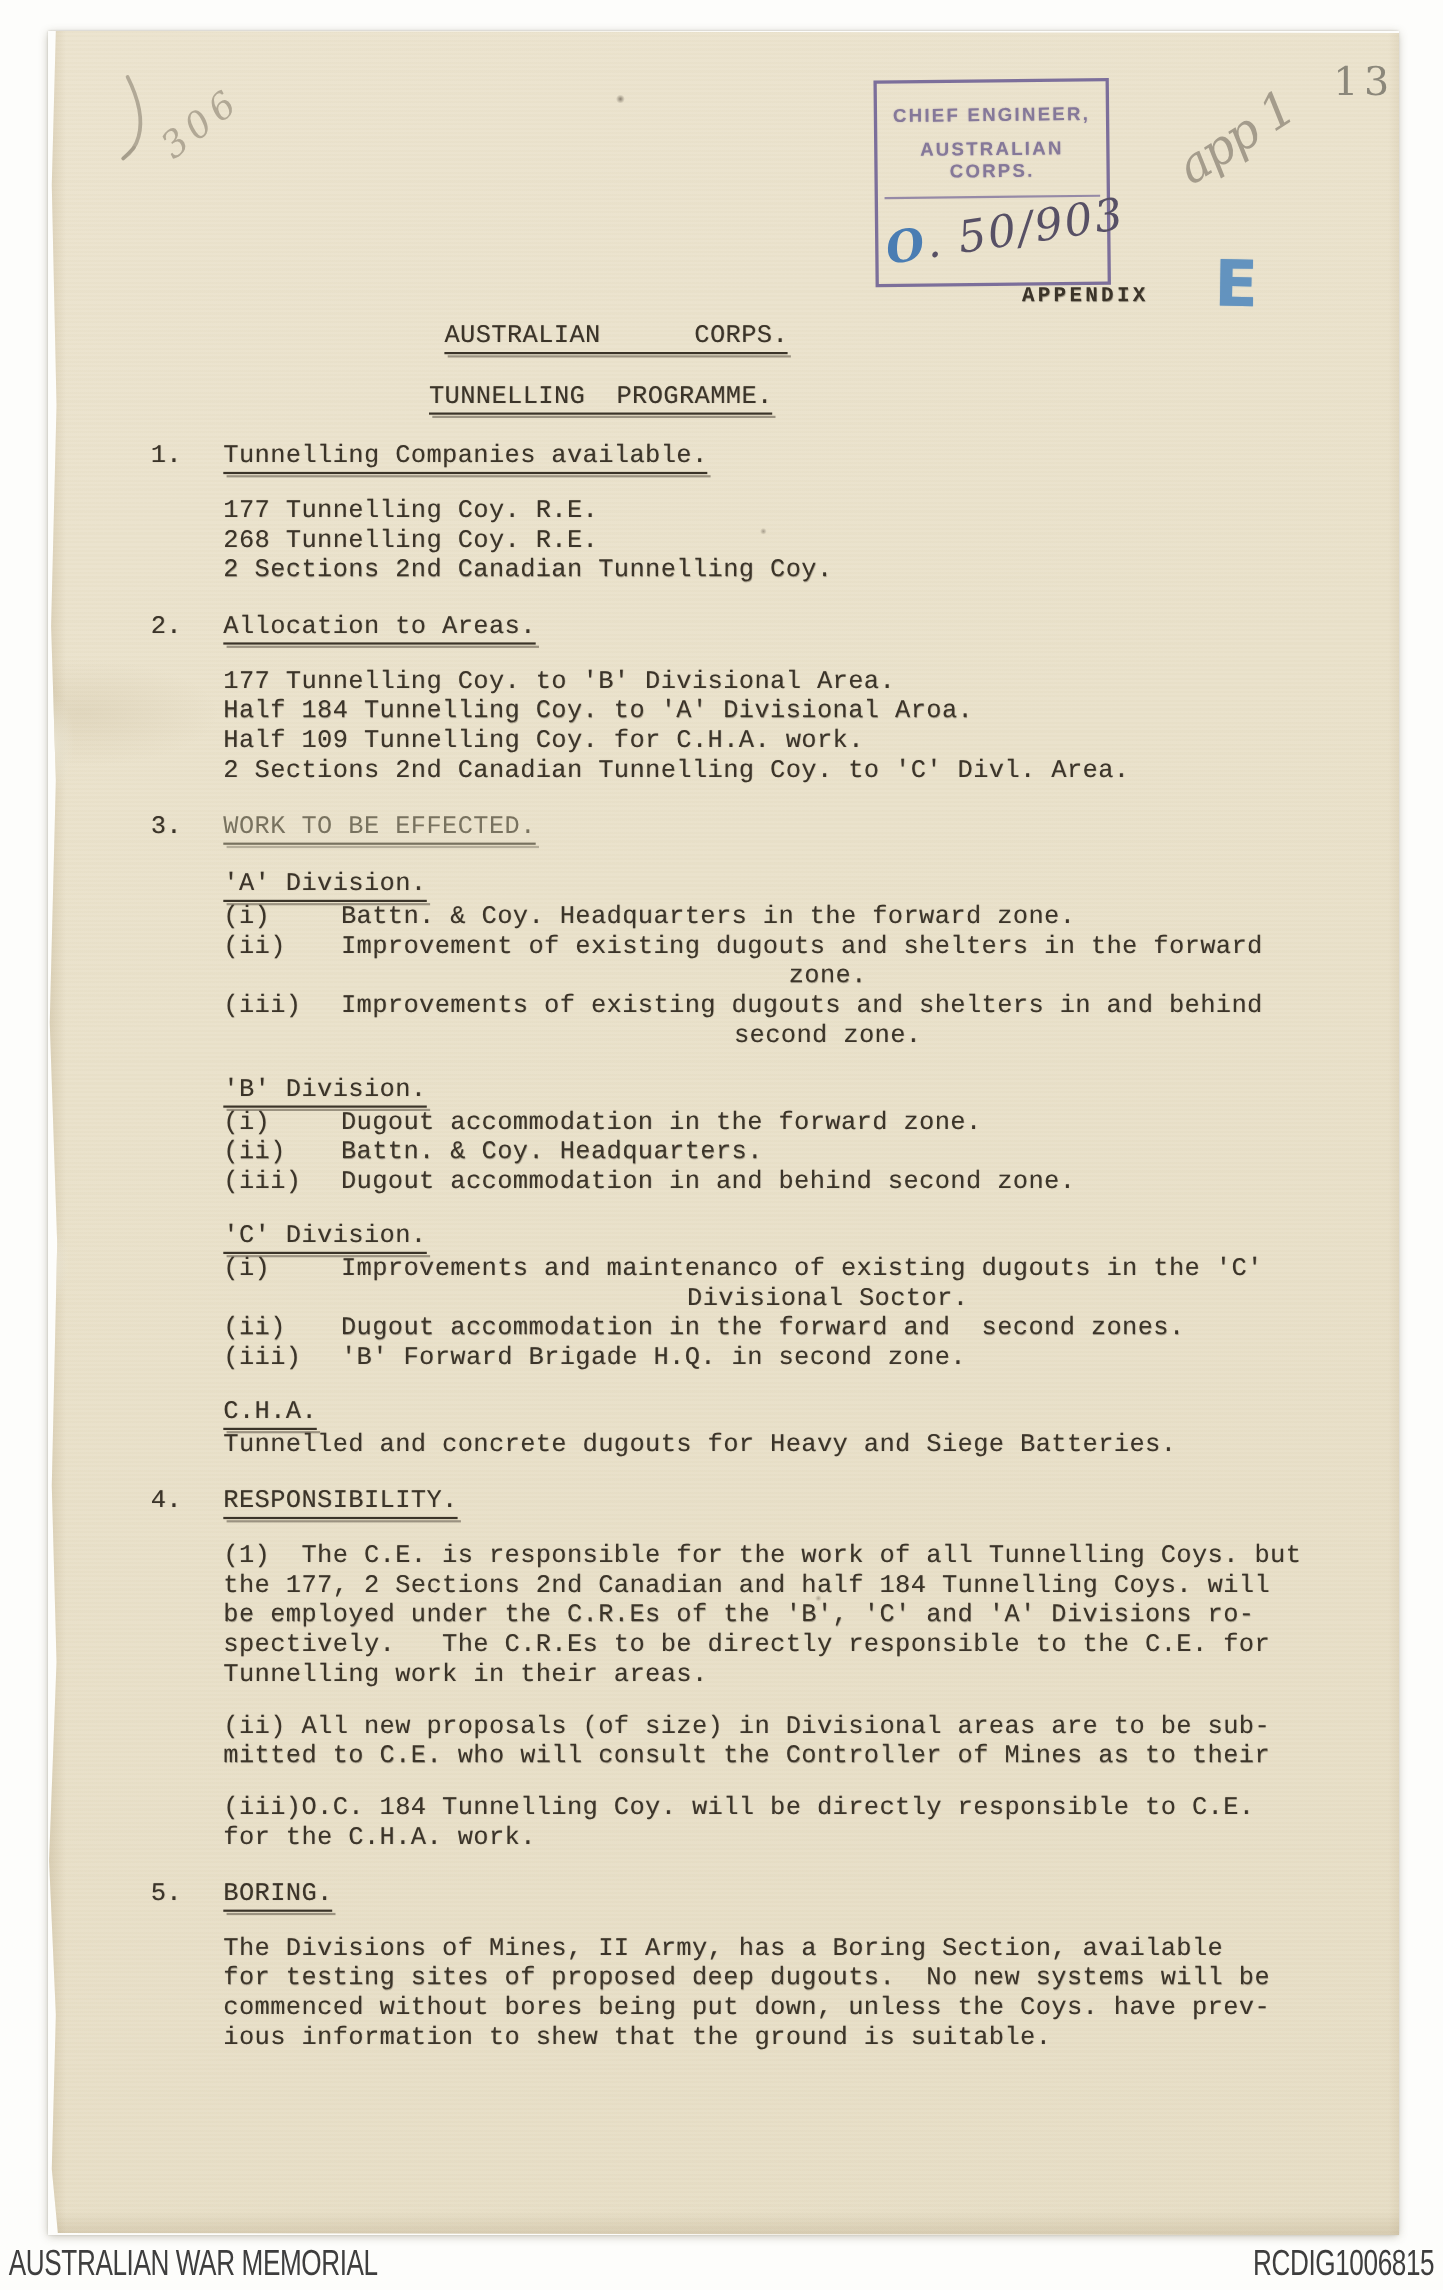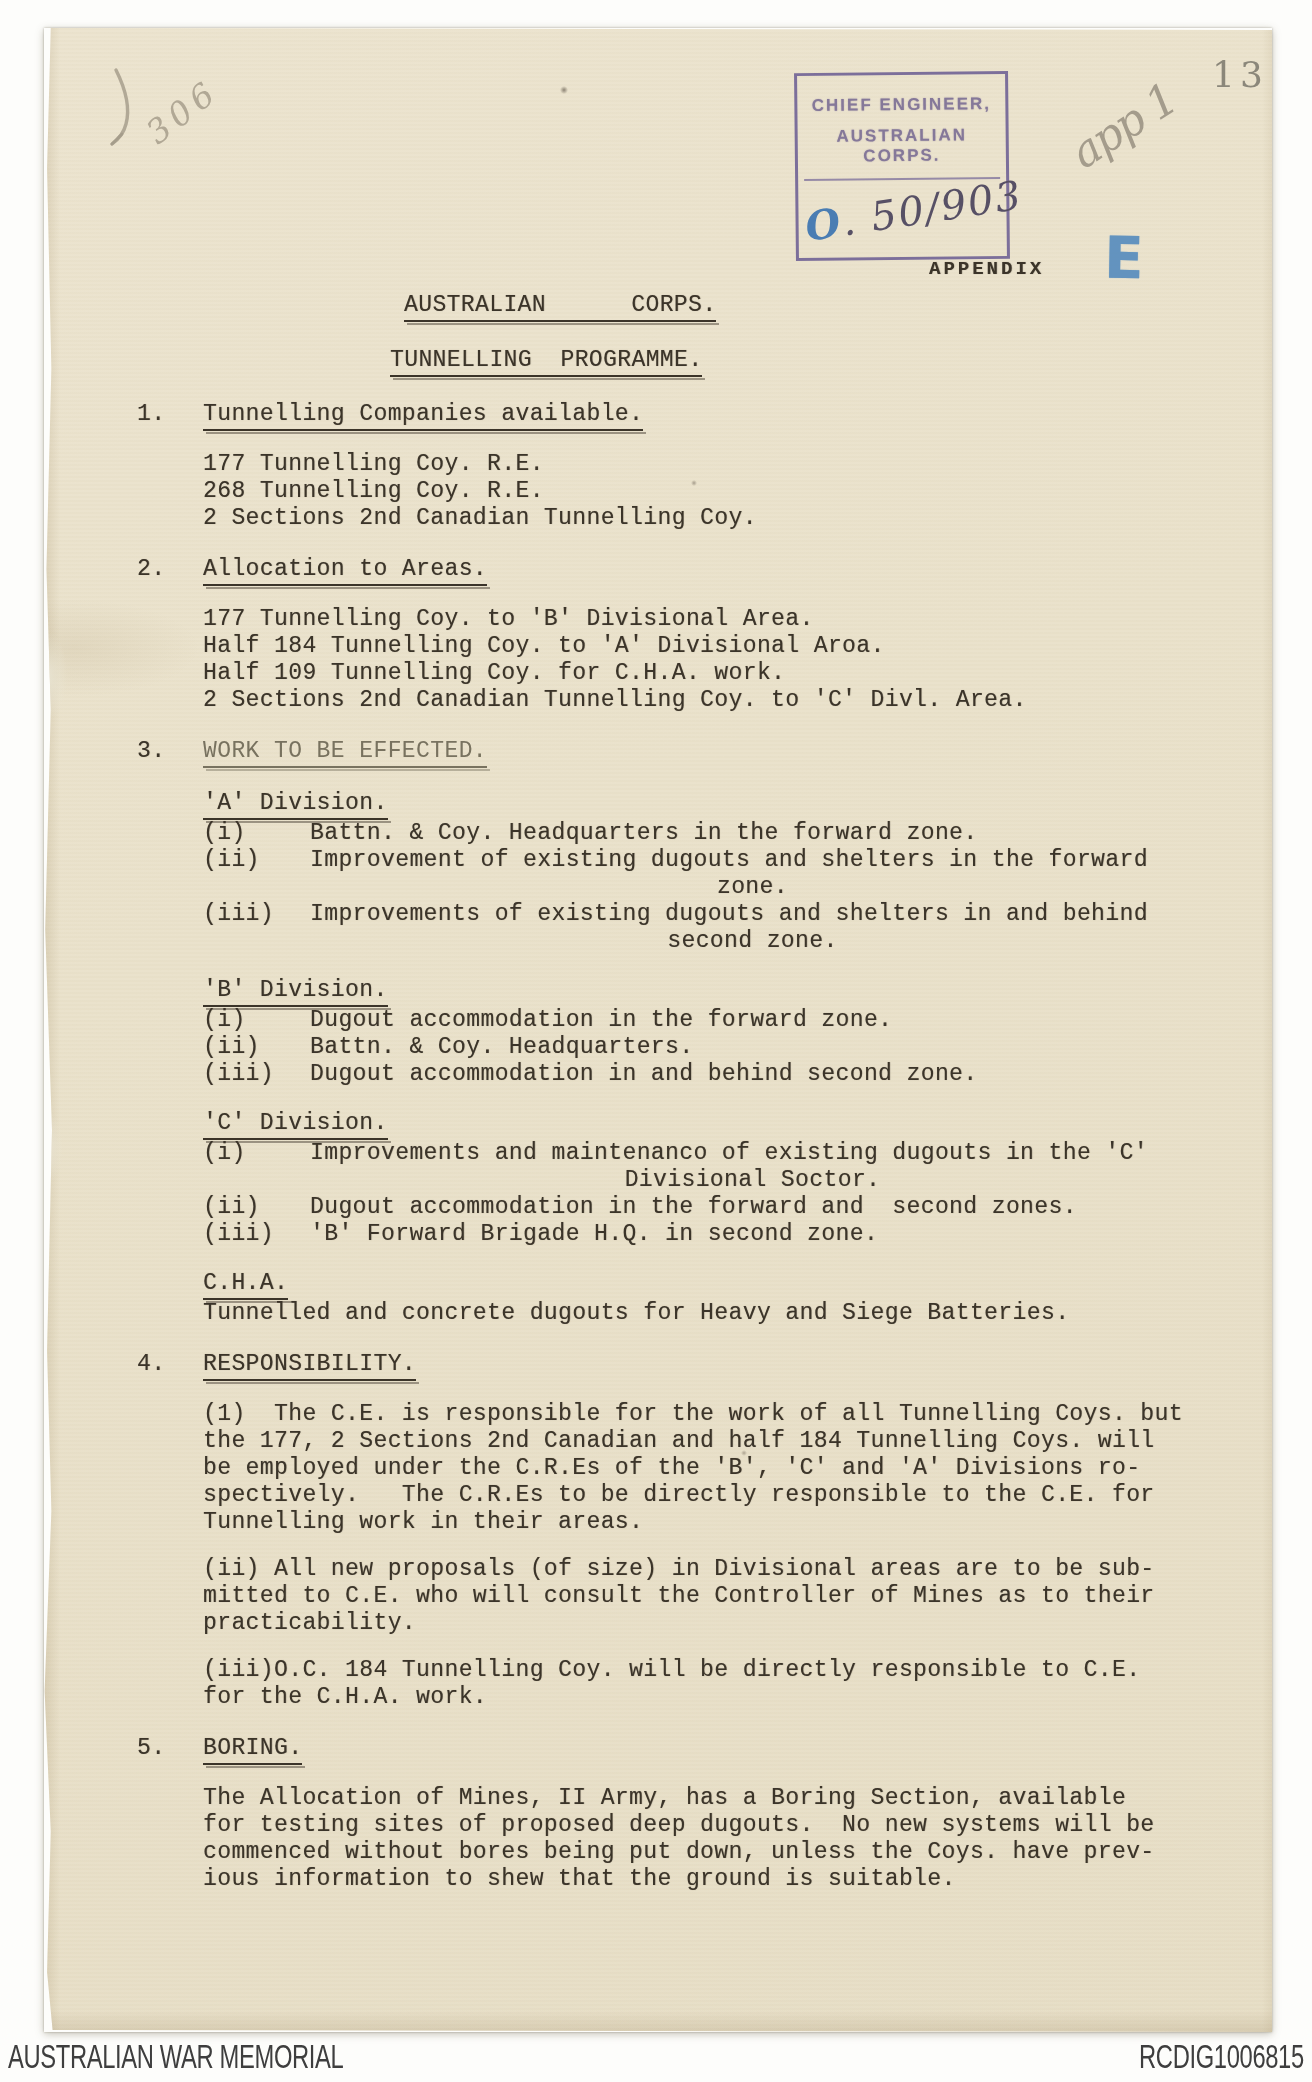--- a/index.html
+++ b/index.html
@@ -221,34 +221,33 @@
               <div class="block para">
                 <div class="line">(1)  The C.E. is responsible for the work of all Tunnelling Coys. but</div>
                 <div class="line">the 177, 2 Sections 2nd Canadian and half 184 Tunnelling Coys. will</div>
                 <div class="line">be employed under the C.R.Es of the 'B', 'C' and 'A' Divisions ro-</div>
                 <div class="line">spectively.   The C.R.Es to be directly responsible to the C.E. for</div>
                 <div class="line">Tunnelling work in their areas.</div>
               </div>
               <div class="block para">
                 <div class="line">(ii) All new proposals (of size) in Divisional areas are to be sub-</div>
                 <div class="line">mitted to C.E. who will consult the Controller of Mines as to their</div>
-                <div class="line">practicability.</div>
               </div>
               <div class="block para">
                 <div class="line">(iii)O.C. 184 Tunnelling Coy. will be directly responsible to C.E.</div>
                 <div class="line">for the C.H.A. work.</div>
               </div>
             </div>
           </div>
           <div class="sec-row">
             <div class="sec-num">5.</div>
             <div class="sec-content">
               <div class="sec-heading"><span class="u">BORING.</span></div>
               <div class="block para">
-                <div class="line">The Allocation of Mines, II Army, has a Boring Section, available</div>
+                <div class="line">The Divisions of Mines, II Army, has a Boring Section, available</div>
                 <div class="line">for testing sites of proposed deep dugouts.  No new systems will be</div>
                 <div class="line">commenced without bores being put down, unless the Coys. have prev-</div>
                 <div class="line">ious information to shew that the ground is suitable.</div>
               </div>
             </div>
           </div>
         </div>
     </div>
   </div>
 

